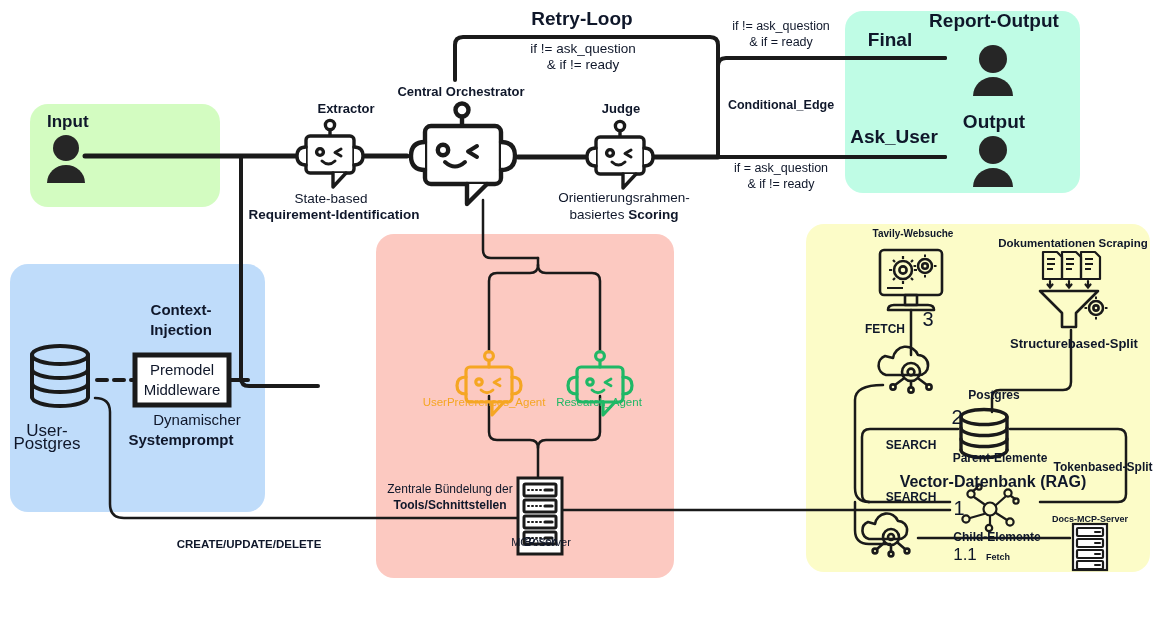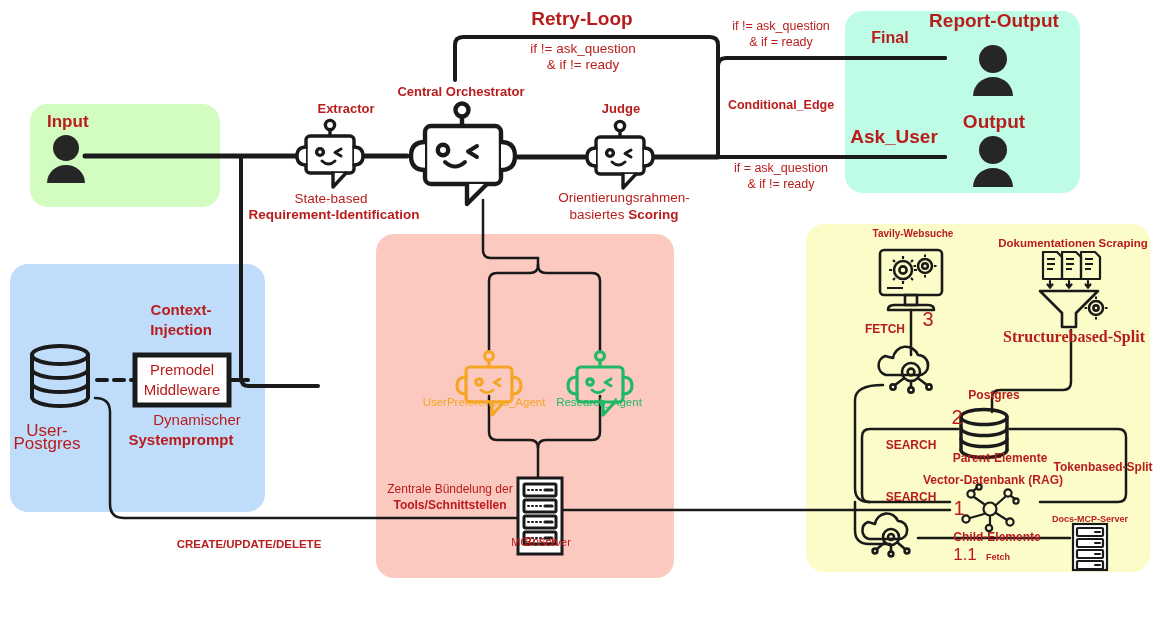--- a/index.html
+++ b/index.html
@@ -14,21 +14,21 @@
     height: 634px;
     background: #ffffff;
     overflow: hidden;
   }
   .panel {
     position: absolute;
     border-radius: 18px;
   }
   .lbl {
     position: absolute;
-    color: #b91c1c;
+    color: #0f172a;
     line-height: 1.18;
     white-space: nowrap;
   }
   .lbl.center { transform: translateX(-50%); text-align: center; }
   .b { font-weight: 700; }
   .svglayer {
     position: absolute;
     left: 0; top: 0;
     width: 1158px; height: 634px;
     pointer-events: none;
@@ -318,21 +318,21 @@
   <div class="lbl center" style="left:583px;top:57px;font-size:13.5px;">&amp; if != ready</div>
 
   <div class="lbl center" style="left:781px;top:19px;font-size:12.5px;">if != ask_question</div>
   <div class="lbl center" style="left:781px;top:35px;font-size:12.5px;">&amp; if = ready</div>
 
   <div class="lbl center b" style="left:781px;top:98px;font-size:12.5px;">Conditional_Edge</div>
 
   <div class="lbl center" style="left:781px;top:161px;font-size:12.5px;">if = ask_question</div>
   <div class="lbl center" style="left:781px;top:177px;font-size:12.5px;">&amp; if != ready</div>
 
-  <div class="lbl center" style="left:890px;top:29px;font-size:16px;font-weight:600;">Final</div>
+  <div class="lbl center" style="left:890px;top:29px;font-size:19px;font-weight:600;">Final</div>
   <div class="lbl center" style="left:894px;top:126px;font-size:19px;font-weight:600;">Ask_User</div>
 
   <div class="lbl center b" style="left:330px;top:101px;font-size:13px;padding-left:32px;">Extractor</div>
   <div class="lbl center" style="left:331px;top:191px;font-size:13.5px;">State-based</div>
   <div class="lbl center b" style="left:334px;top:207px;font-size:13.5px;">Requirement-Identification</div>
 
   <div class="lbl center b" style="left:461px;top:84px;font-size:13px;">Central Orchestrator</div>
 
   <div class="lbl center b" style="left:621px;top:101px;font-size:13px;">Judge</div>
   <div class="lbl center" style="left:624px;top:190px;font-size:13.5px;">Orientierungsrahmen-</div>
@@ -360,30 +360,30 @@
 
   <div class="lbl center" style="left:541px;top:535px;font-size:12px;">Bosch</div>
   <div class="lbl center" style="left:541px;top:536px;font-size:11px;text-align:center;">MCP Server</div>
 
   <div class="lbl center b" style="left:913px;top:228px;font-size:10px;">Tavily-Websuche</div>
   <div class="lbl center b" style="left:1073px;top:237px;font-size:11.5px;">Dokumentationen Scraping</div>
 
   <div class="lbl center b" style="left:885px;top:322px;font-size:12px;">FETCH</div>
   <div class="lbl center" style="left:928px;top:308px;font-size:20px;">3</div>
 
-  <div class="lbl center b" style="left:1074px;top:328px;font-size:16px;font-family:Liberation Serif, serif;">Structurebased-Split</div>
+  <div class="lbl center b" style="left:1074px;top:336px;font-size:13px;">Structurebased-Split</div>
 
   <div class="lbl center b" style="left:994px;top:388px;font-size:12px;">Postgres</div>
 
   <div class="lbl center" style="left:957px;top:406px;font-size:20px;">2</div>
   <div class="lbl center b" style="left:1000px;top:451px;font-size:12px;">Parent-Elemente</div>
 
   <div class="lbl center b" style="left:911px;top:438px;font-size:12px;">SEARCH</div>
 
-  <div class="lbl center b" style="left:993px;top:473px;font-size:12px;">Vector-Datenbank (RAG)</div>
+  <div class="lbl center b" style="left:993px;top:473px;font-size:16px;">Vector-Datenbank (RAG)</div>
   <div class="lbl center b" style="left:1103px;top:460px;font-size:12px;">Tokenbased-Split</div>
 
   <div class="lbl center b" style="left:911px;top:490px;font-size:12px;">SEARCH</div>
   <div class="lbl center" style="left:959px;top:497px;font-size:20px;">1</div>
   <div class="lbl center b" style="left:997px;top:530px;font-size:12px;">Child-Elemente</div>
 
   <div class="lbl center" style="left:965px;top:545px;font-size:17px;">1.1</div>
   <div class="lbl center b" style="left:998px;top:552px;font-size:9px;">Fetch</div>
 
   <div class="lbl center b" style="left:1090px;top:514px;font-size:9px;">Docs-MCP-Server</div>

